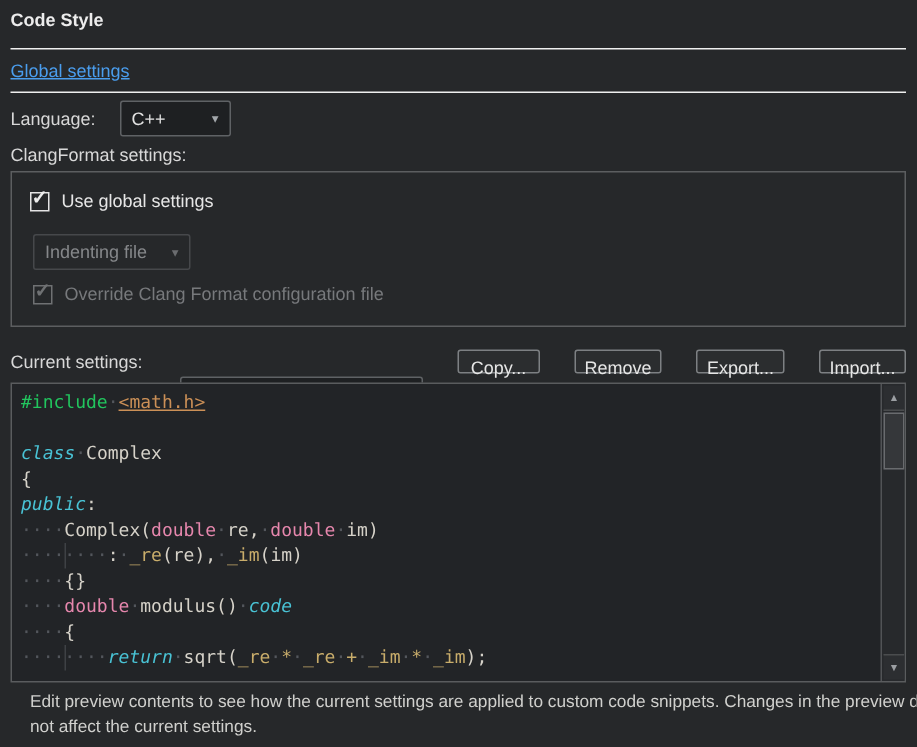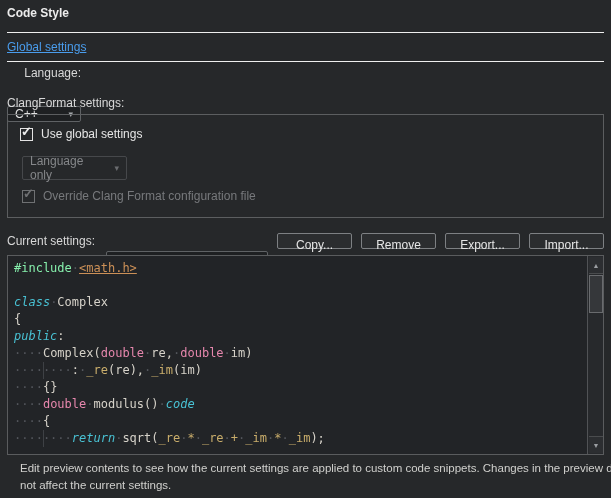--- a/index.html
+++ b/index.html
@@ -8,21 +8,21 @@
     background:#26282a;color:#d8d8d8;
     font-family:"Liberation Sans", sans-serif;font-size:12px;
   }
   .abs{position:absolute;}
   .page-title{left:7px;top:6px;font-size:12px;font-weight:700;color:#ececec;}
   .hr{left:7px;width:597px;height:1px;background:#efefef;}
   .hr1{top:32px;}
   .hr2{top:61px;}
   .link{left:7px;top:40px;color:#4a9ded;text-decoration:underline;cursor:pointer;font-size:12px;}
 
-  .lang-row{left:7px;top:66px;height:26px;display:flex;align-items:flex-end;gap:26px;flex-direction:column;}
+  .lang-row{left:7px;top:66px;height:26px;display:flex;align-items:center;gap:16px;}
 
   .combo{
     display:flex;align-items:center;justify-content:space-between;
     background:#1e2022;border:1px solid #5f6265;border-radius:2px;
     padding:0 7px;color:#e2e2e2;height:24px;box-sizing:border-box;cursor:pointer;
   }
   .combo .arrow{font-size:9px;color:#a3a7ab;line-height:1;margin-left:8px;}
   .combo.disabled{background:transparent;border-color:#46484b;color:#85878a;cursor:default;}
   .combo.disabled .arrow{color:#6a6c6f;}
 
@@ -36,41 +36,41 @@
   }
   .cb-box .check{
     position:absolute;left:0px;top:-4px;font-size:13px;font-weight:700;color:#ececec;line-height:1;
   }
   .checkbox-row .cb-label{color:#e6e6e6;}
   .checkbox-row.disabled{cursor:default;}
   .checkbox-row.disabled .cb-box{border-color:#6f7173;}
   .checkbox-row.disabled .check{color:#6f7173;}
   .checkbox-row.disabled .cb-label{color:#77797c;}
 
-  .settings-row{left:7px;top:229px;width:597px;height:24px;display:flex;align-items:center;gap:9px;}
+  .settings-row{left:7px;top:229px;width:597px;height:24px;display:flex;align-items:center;gap:23px;}
   .settings-row .lbl{margin-right:2px;white-space:nowrap;}
   .settings-row .combo{width:162px;flex:0 0 auto;margin-top:44px;}
   .btn{
     flex:1 1 0;height:16px;box-sizing:border-box;
     background:#2b2d2f;border:1px solid #7d8083;border-radius:2px;
     color:#e6e6e6;font-size:12px;text-align:center;line-height:21px;cursor:pointer;
     font-family:"Liberation Sans", sans-serif;
   }
 
   .editor{
     left:7px;top:255px;width:597px;height:200px;box-sizing:border-box;
     background:#222427;border:1px solid #5a5c5e;overflow:hidden;
   }
   .code{
     padding:4px 22px 0 6px;
     font-family:"DejaVu Sans Mono", monospace;font-size:12px;
   }
   .code-line{position:relative;height:17px;line-height:17px;white-space:pre;}
   .indent-guide{position:absolute;top:0;height:100%;border-left:1px solid #3e4145;}
-  .tok-pre{color:#86efac;}
+  .tok-pre{color:#22c55e;}
   .tok-inc{color:#cc9057;text-decoration:underline;}
   .tok-kw{color:#49c2d4;font-style:italic;}
   .tok-type{color:#e687ad;}
   .tok-id{color:#d6d2c9;}
   .tok-punct{color:#d6d2c9;}
   .tok-member{color:#c9ad6b;}
   .tok-op{color:#c9ad6b;}
   .tok-ws{color:#53565c;}
 
   .scrollbar{
@@ -113,21 +113,21 @@
 <div class="abs groupbox"></div>
 
 <div class="abs checkbox-row" style="left:20px;top:127px;">
   <span class="cb-box">
       <span class="check">✓</span>
     </span>
   <span class="cb-label">Use global settings</span>
 </div>
 
 <div class="abs combo disabled" style="left:22px;top:156px;width:105px;">
-  <span>Language only</span>
+  <span>Indenting file</span>
   <span class="arrow">▾</span>
 </div>
 
 <div class="abs checkbox-row disabled" style="left:22px;top:189px;">
   <span class="cb-box">
       <span class="check">✓</span>
     </span>
   <span class="cb-label">Override Clang Format configuration file</span>
 </div>
 

